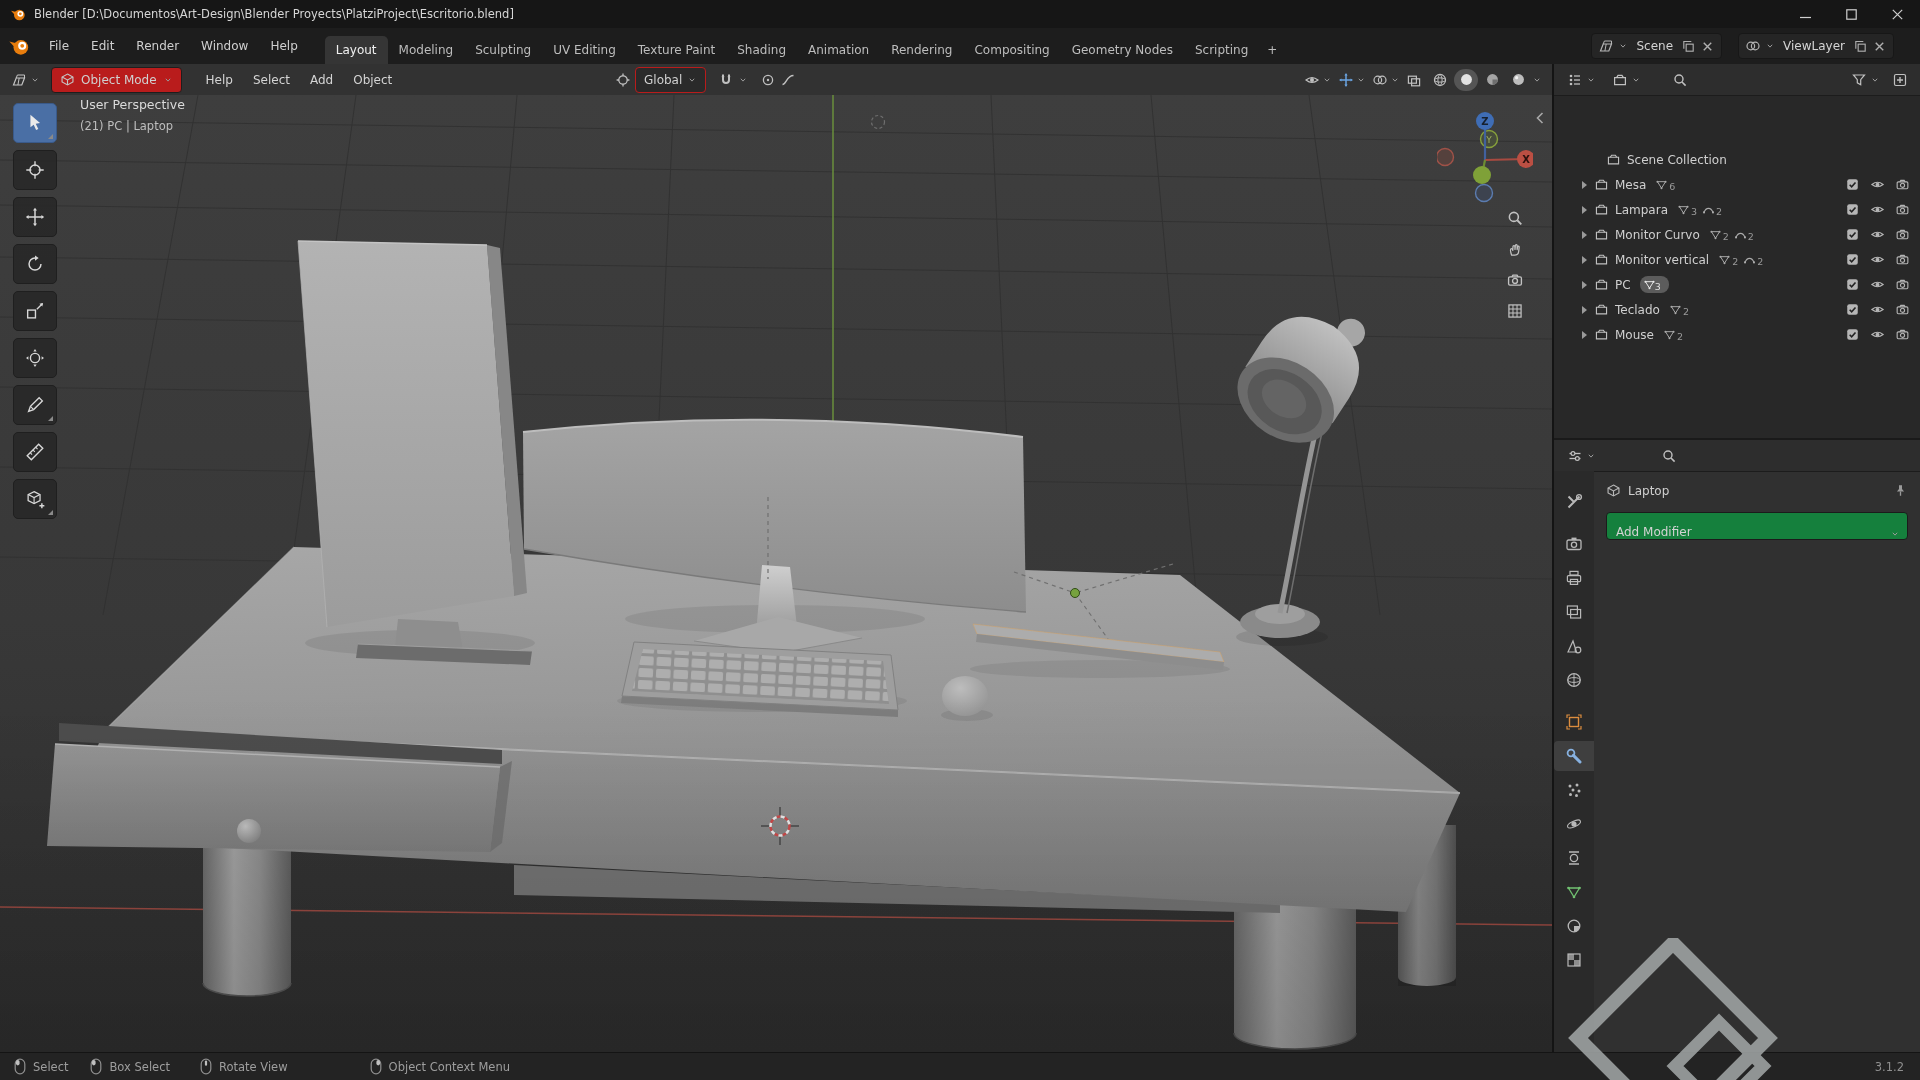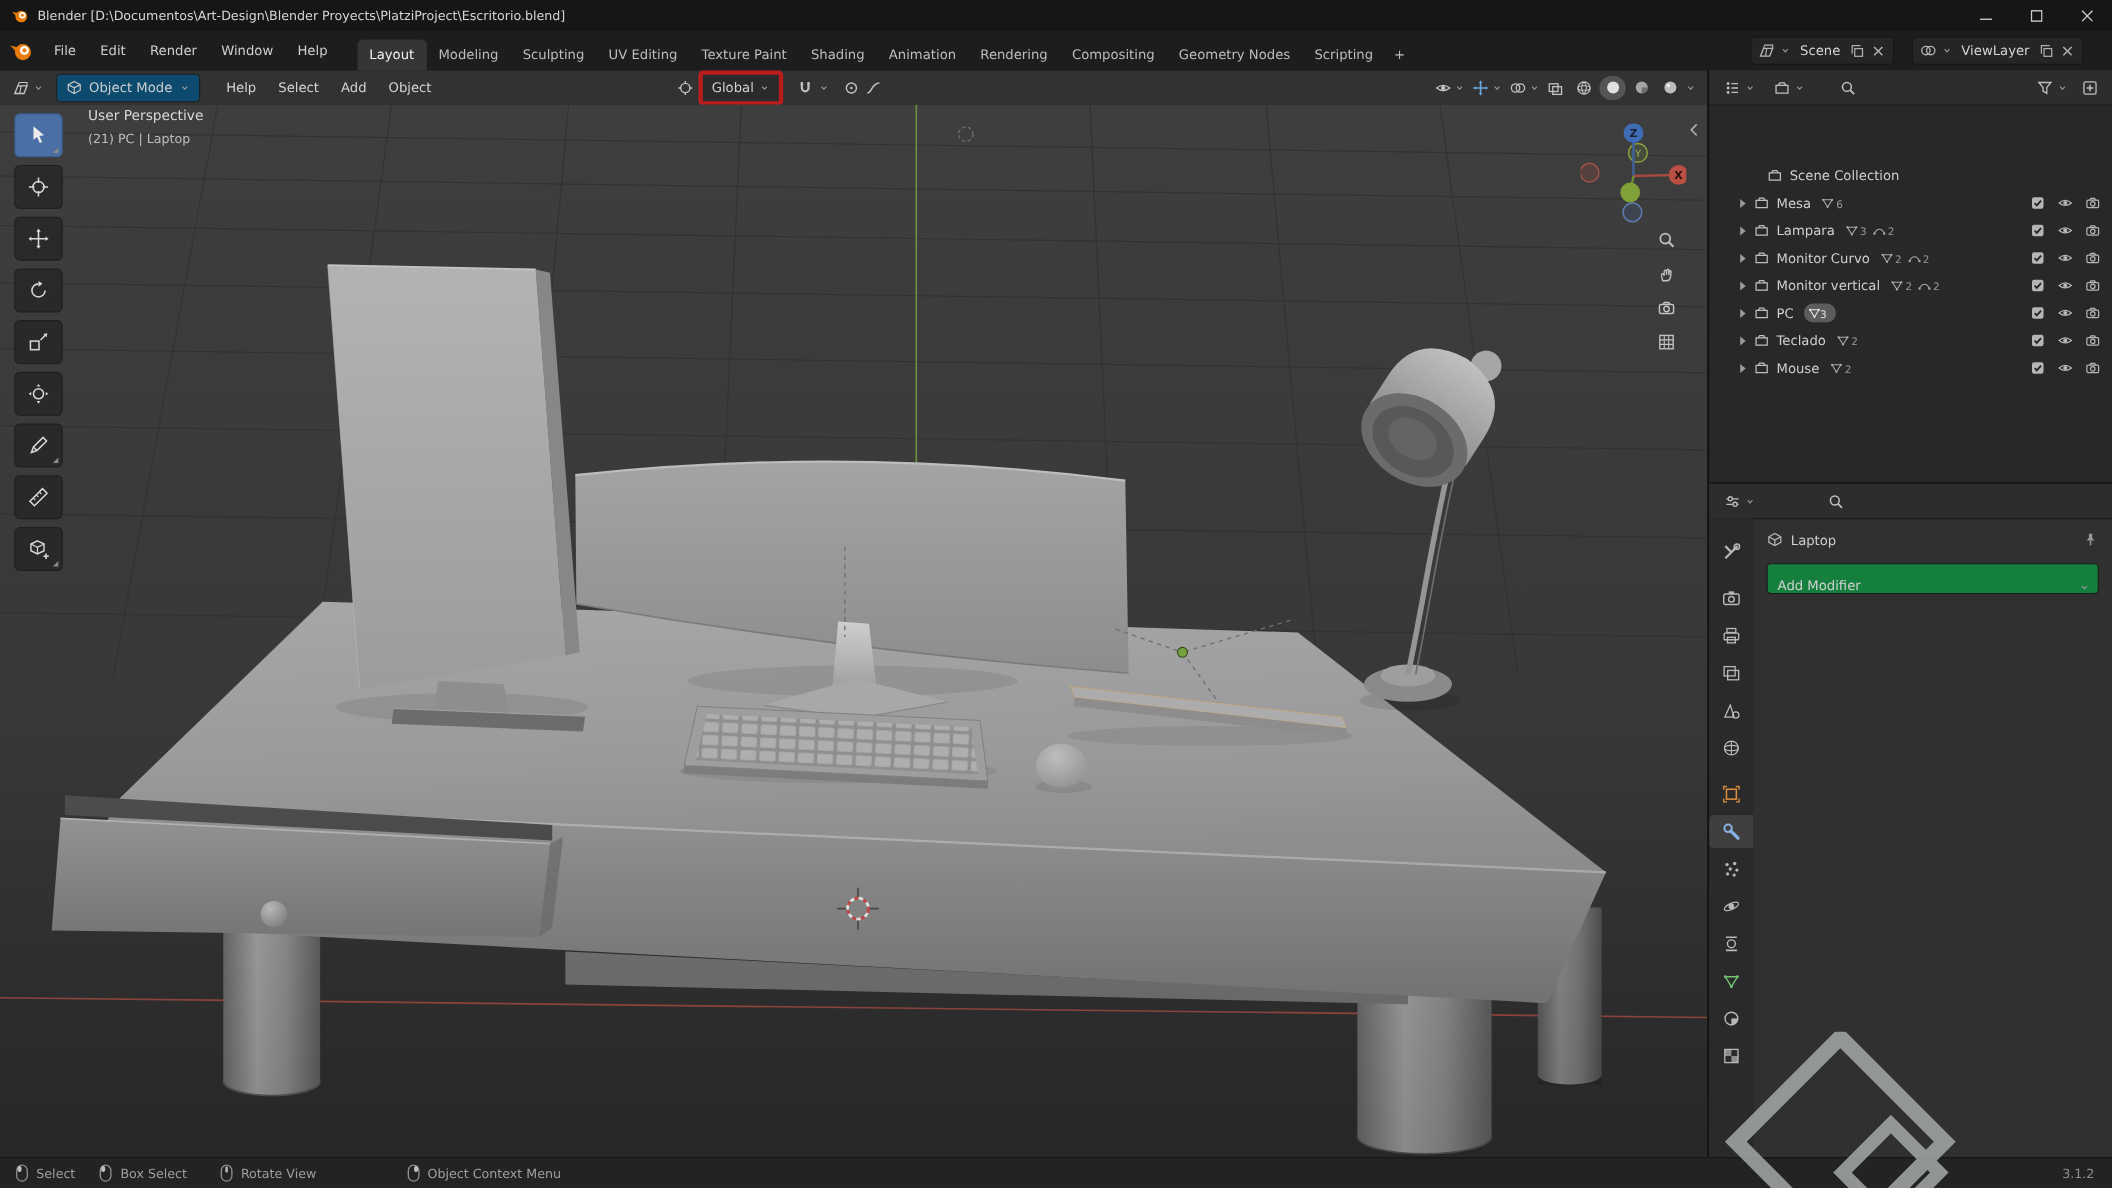--- a/index.html
+++ b/index.html
@@ -30,29 +30,29 @@
   .tb-right{position:absolute;right:26px;top:5px;display:flex;gap:16px;}
   .tb-widget{display:flex;align-items:center;gap:4px;background:#252525;border:1px solid #171717;border-radius:4px;height:24px;padding:0 6px;}
   .tb-widget .lbl{color:#d4d4d4;padding:0 4px;}
   .chev{width:10px;height:10px;}
 
   
   .main{position:absolute;top:64px;bottom:27px;left:0;right:0;}
   .viewport{position:absolute;left:0;top:0;width:1552px;bottom:0;}
   .vp-header{position:absolute;top:0;left:0;right:0;height:31px;background:#323232;border-bottom:1px solid #191919;display:flex;align-items:center;}
   .vp-btn{display:flex;align-items:center;gap:3px;padding:3px 5px;border-radius:3px;margin-left:6px;}
-  .mode-dd{display:flex;align-items:center;gap:6px;background:#0c4a6e;border:1px solid #1e1e1e;border-radius:4px;height:24px;padding:0 8px;margin-left:6px;}
+  .mode-dd{display:flex;align-items:center;gap:6px;background:#b91c1c;border:1px solid #1e1e1e;border-radius:4px;height:24px;padding:0 8px;margin-left:6px;}
   .vp-menus{display:flex;margin-left:14px;}
   .vp-menu{padding:4px 10px;color:#d4d4d4;border-radius:3px;}
   .vp-center{position:absolute;left:615px;top:0;height:31px;display:flex;align-items:center;gap:4px;}
   .vp-right{position:absolute;right:10px;top:0;height:31px;display:flex;align-items:center;gap:6px;}
   .pillgrp{display:flex;align-items:center;gap:2px;}
   .shade-pill{display:flex;align-items:center;justify-content:center;width:24px;height:22px;border-radius:11px;}
   .shade-pill.active{background:#555;}
-  .dd-box{display:flex;align-items:center;gap:5px;background:#2a2a2a;border:4px solid #b91c1c;border-radius:4px;height:24px;padding:0 8px;}
+  .dd-box{display:flex;align-items:center;gap:5px;background:#2a2a2a;border:1px solid #b91c1c;border-radius:4px;height:24px;padding:0 8px;}
 
   .vp-canvas{position:absolute;top:31px;left:0;right:0;bottom:0;background:#3a3a3a;overflow:hidden;}
   .scene-svg{position:absolute;left:0;top:0;}
 
   
   .toolbar{position:absolute;left:13px;top:8px;display:flex;flex-direction:column;gap:7px;}
   .tool-btn{width:42px;height:38px;background:rgba(40,40,40,.92);border:1px solid #1f1f1f;border-radius:5px;display:flex;align-items:center;justify-content:center;position:relative;}
   .tool-btn.active{background:#4a6fa5;border-color:#3a5a8a;}
   .tool-btn.has-sub::after{content:"";position:absolute;right:3px;bottom:3px;width:0;height:0;border-left:5px solid transparent;border-bottom:5px solid #8a8a8a;}
   .vp-text{position:absolute;left:80px;top:4px;line-height:1;}

